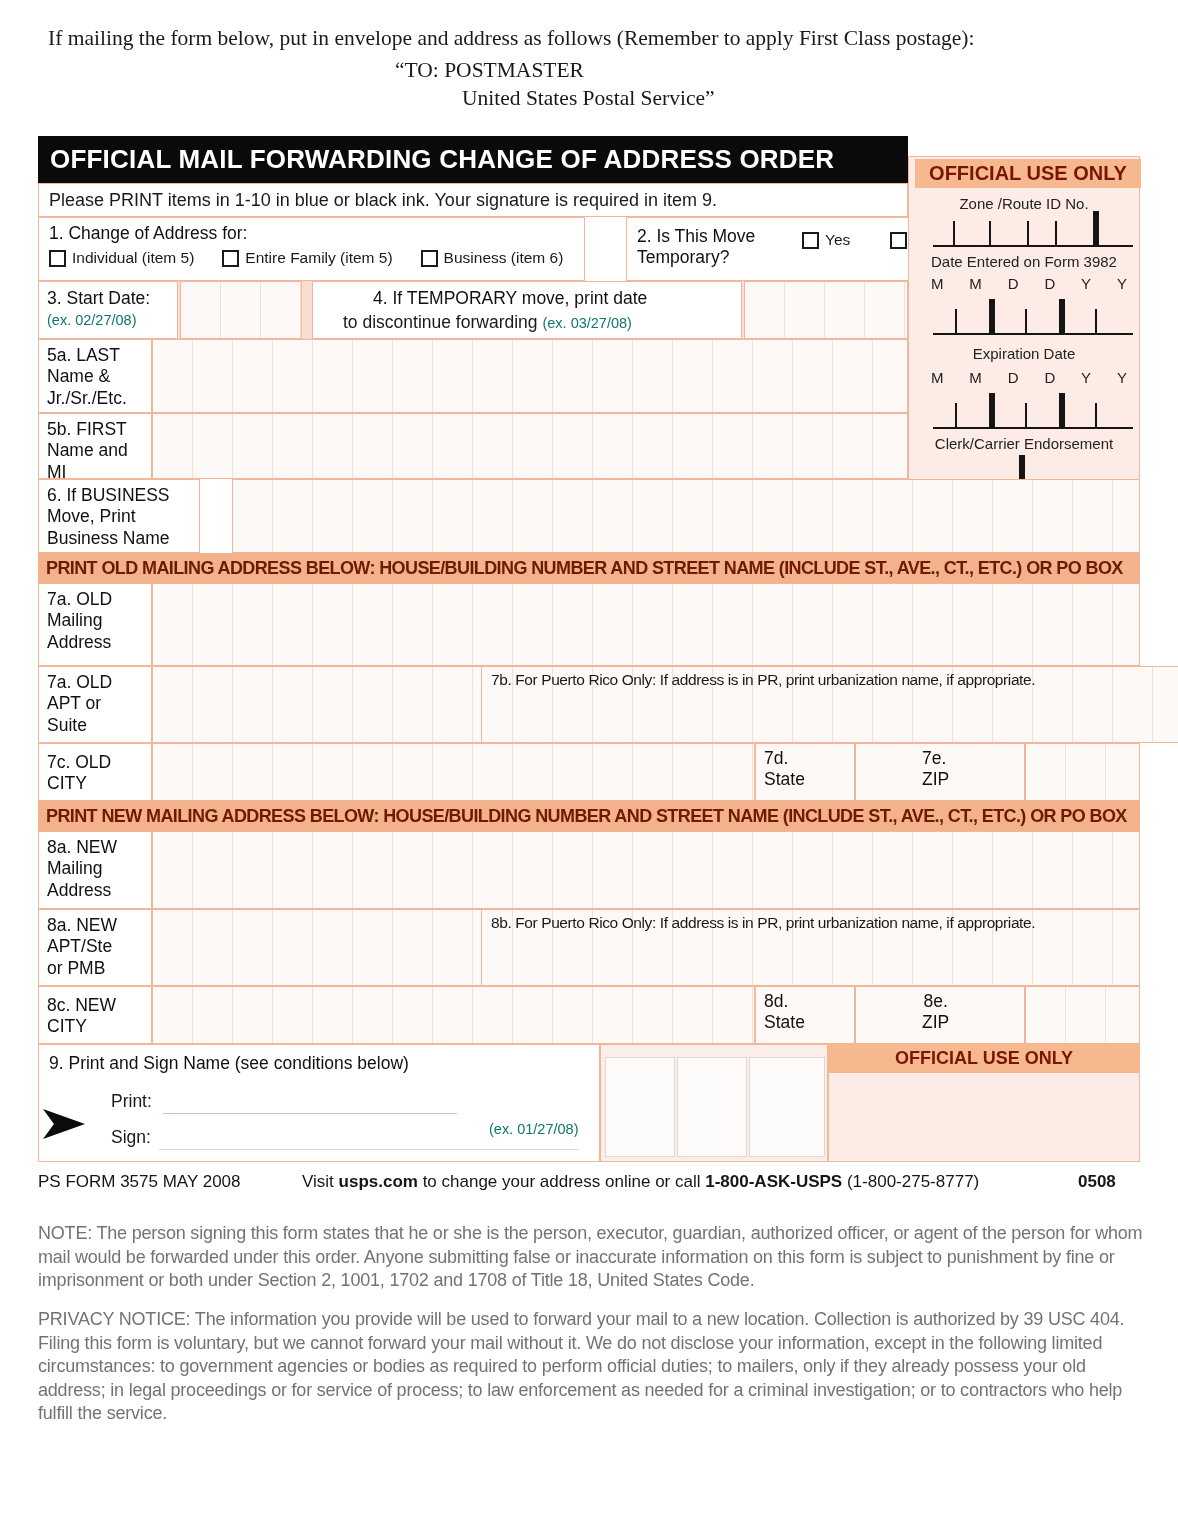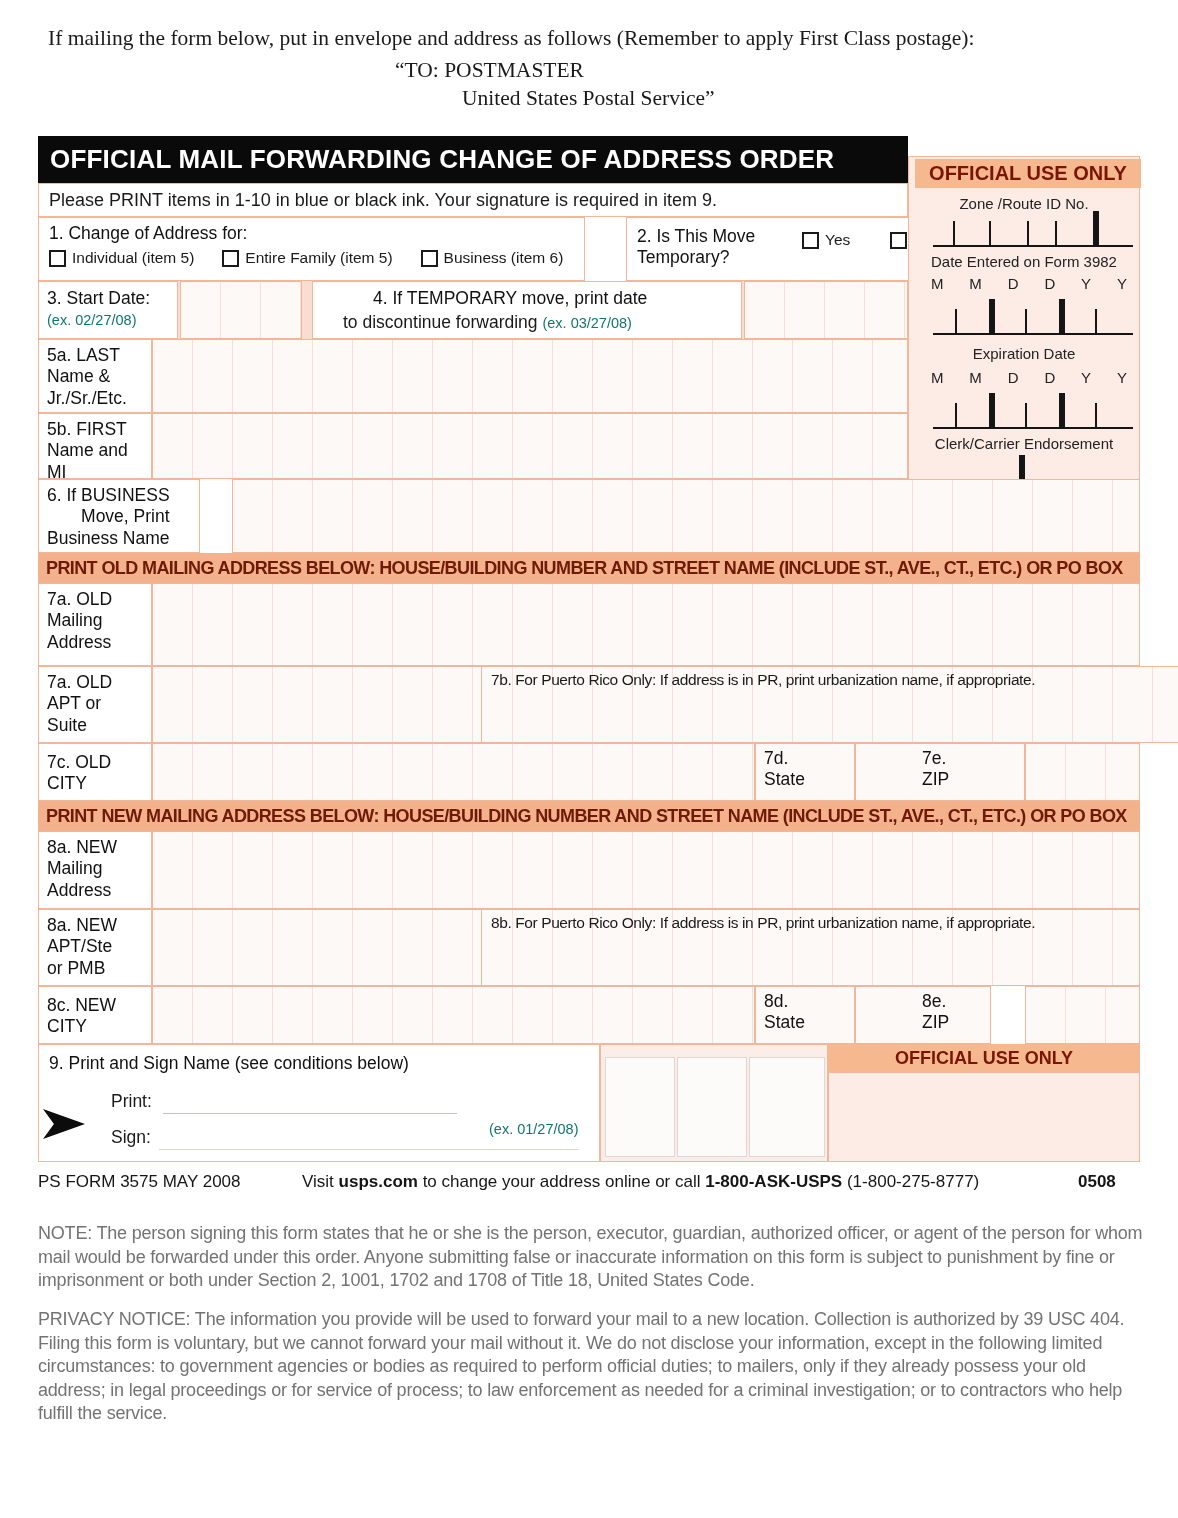--- a/index.html
+++ b/index.html
@@ -107,21 +107,21 @@
   </div>
   <div class="inp" style="left:152px;top:339px;width:756px;height:74px;"></div>
 
   <div class="cell" style="left:38px;top:413px;width:114px;height:66px;">
     <div class="abs lbl" style="left:8px;top:5px;">5b. FIRST
 Name and
 MI</div>
   </div>
   <div class="inp" style="left:152px;top:413px;width:756px;height:66px;"></div>
 
-  <div class="cell" style="left:38px;top:479px;width:162px;height:74px;text-align:right;">
+  <div class="cell" style="left:38px;top:479px;width:162px;height:74px;">
     <div class="abs lbl" style="left:8px;top:5px;">6. If BUSINESS
 Move, Print
 Business Name</div>
   </div>
   <div class="inp" style="left:232px;top:479px;width:908px;height:74px;"></div>
 
   <div class="banner" style="left:38px;top:553px;width:1102px;height:30px;">
     <span>PRINT OLD MAILING ADDRESS BELOW:  HOUSE/BUILDING NUMBER AND STREET NAME (INCLUDE ST., AVE., CT., ETC.) OR PO BOX</span>
   </div>
 
@@ -180,21 +180,21 @@
 
   <div class="cell" style="left:38px;top:986px;width:114px;height:58px;">
     <div class="abs lbl" style="left:8px;top:8px;">8c. NEW
 CITY</div>
   </div>
   <div class="inp" style="left:152px;top:986px;width:603px;height:58px;"></div>
   <div class="inp plain" style="left:755px;top:986px;width:100px;height:58px;">
     <div class="abs lbl" style="left:8px;top:4px;">8d.
 State</div>
   </div>
-  <div class="inp plain" style="left:855px;top:986px;width:136px;height:58px;">
+  <div class="inp plain" style="left:855px;top:986px;width:170px;height:58px;text-align:center;">
     <div class="abs lbl" style="left:66px;top:4px;">8e.
 ZIP</div>
   </div>
   <div class="inp" style="left:1025px;top:986px;width:115px;height:58px;"></div>
 
   <div class="cell" style="left:38px;top:1044px;width:562px;height:118px;">
     <div class="abs lbl" style="left:10px;top:8px;white-space:nowrap;">9. Print and Sign Name (see conditions below)</div>
     <div class="abs" style="left:72px;top:46px;font-size:17.5px;">Print:</div>
     <div class="uline" style="left:124px;top:46px;width:294px;height:22px;"></div>
     <div class="arrow" style="left:4px;top:64px;"></div>

